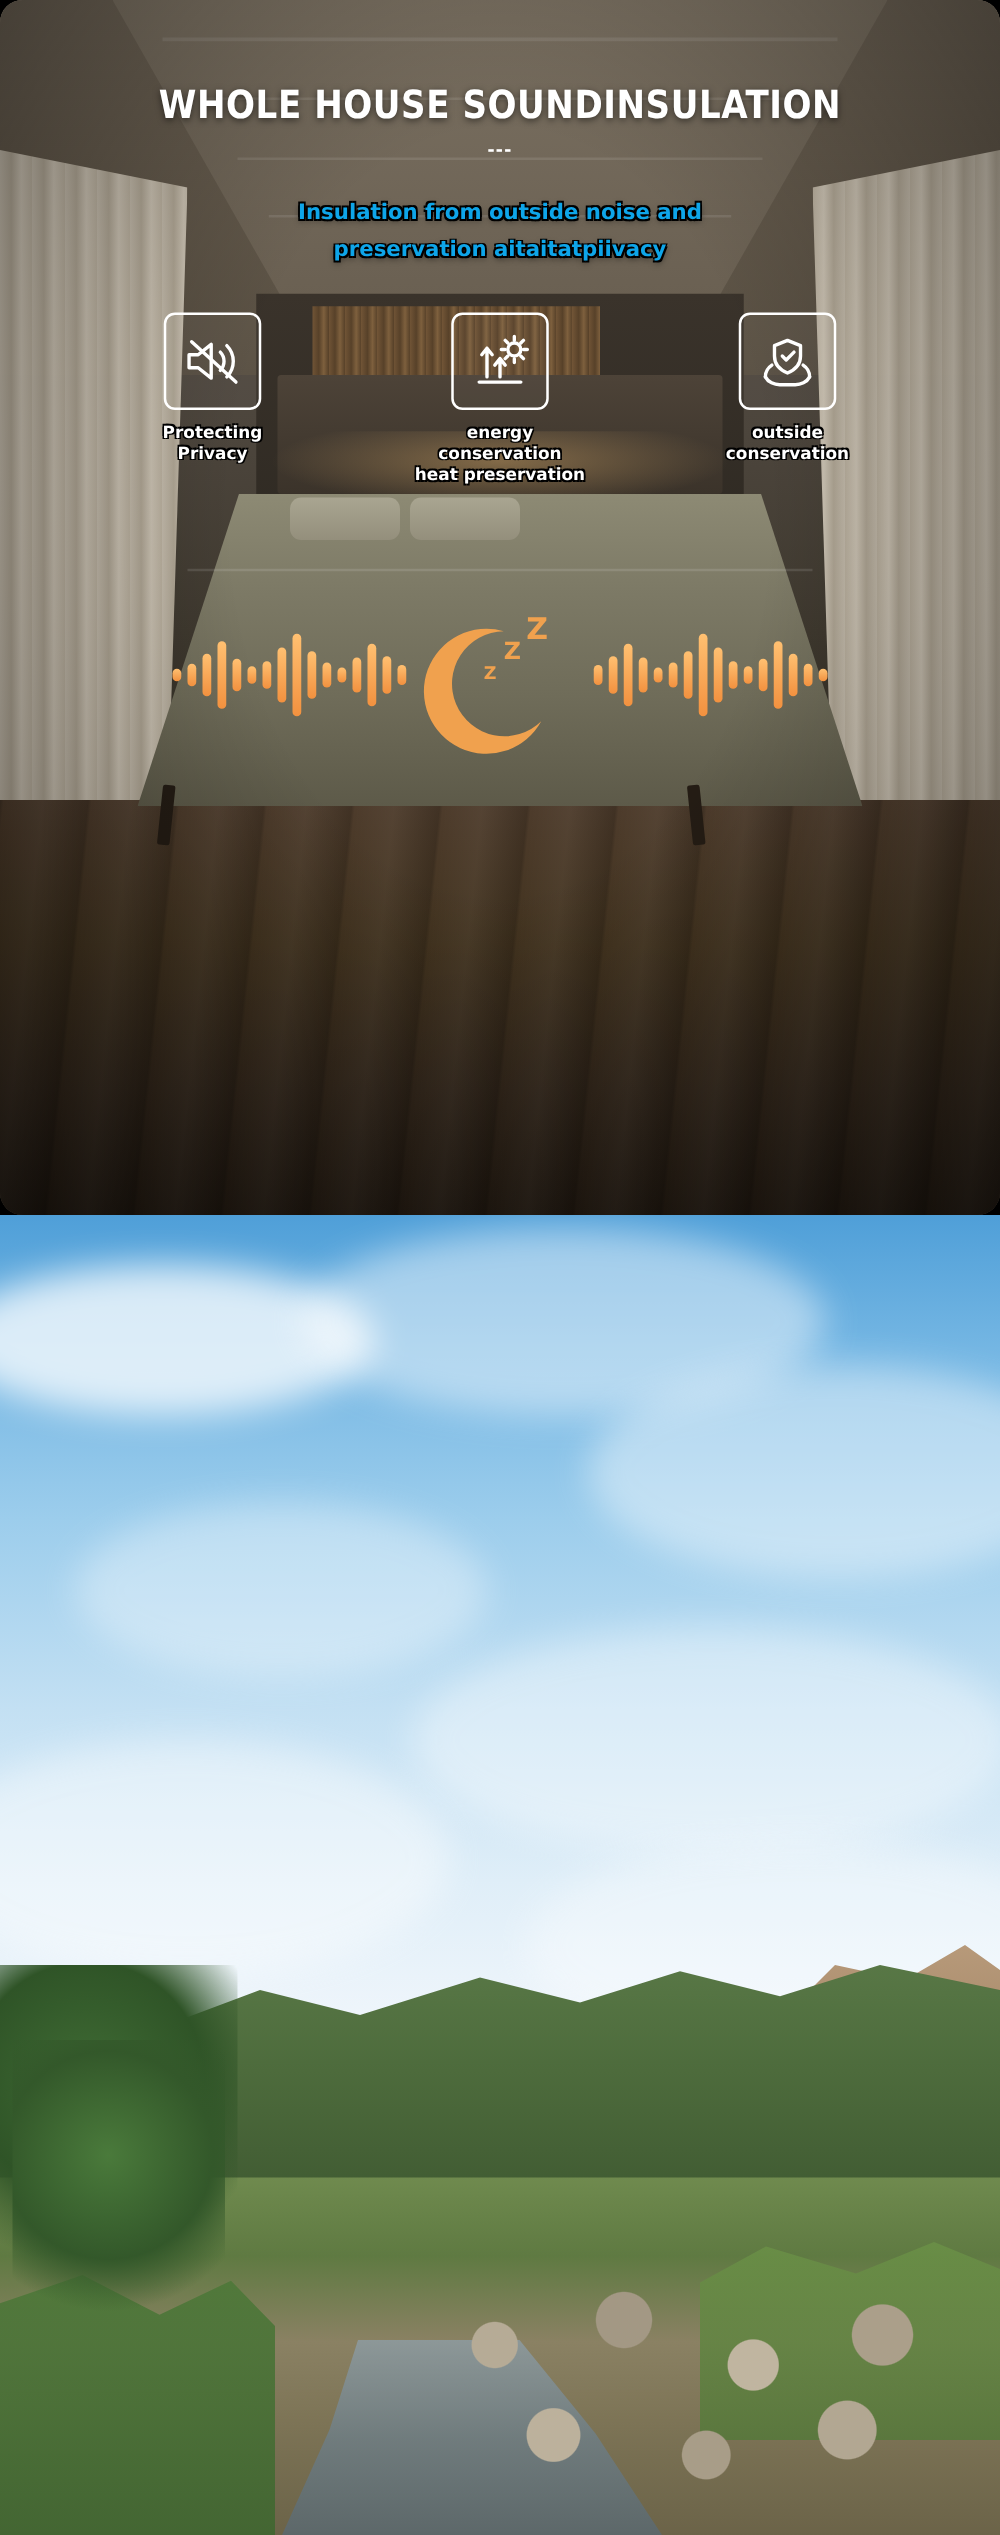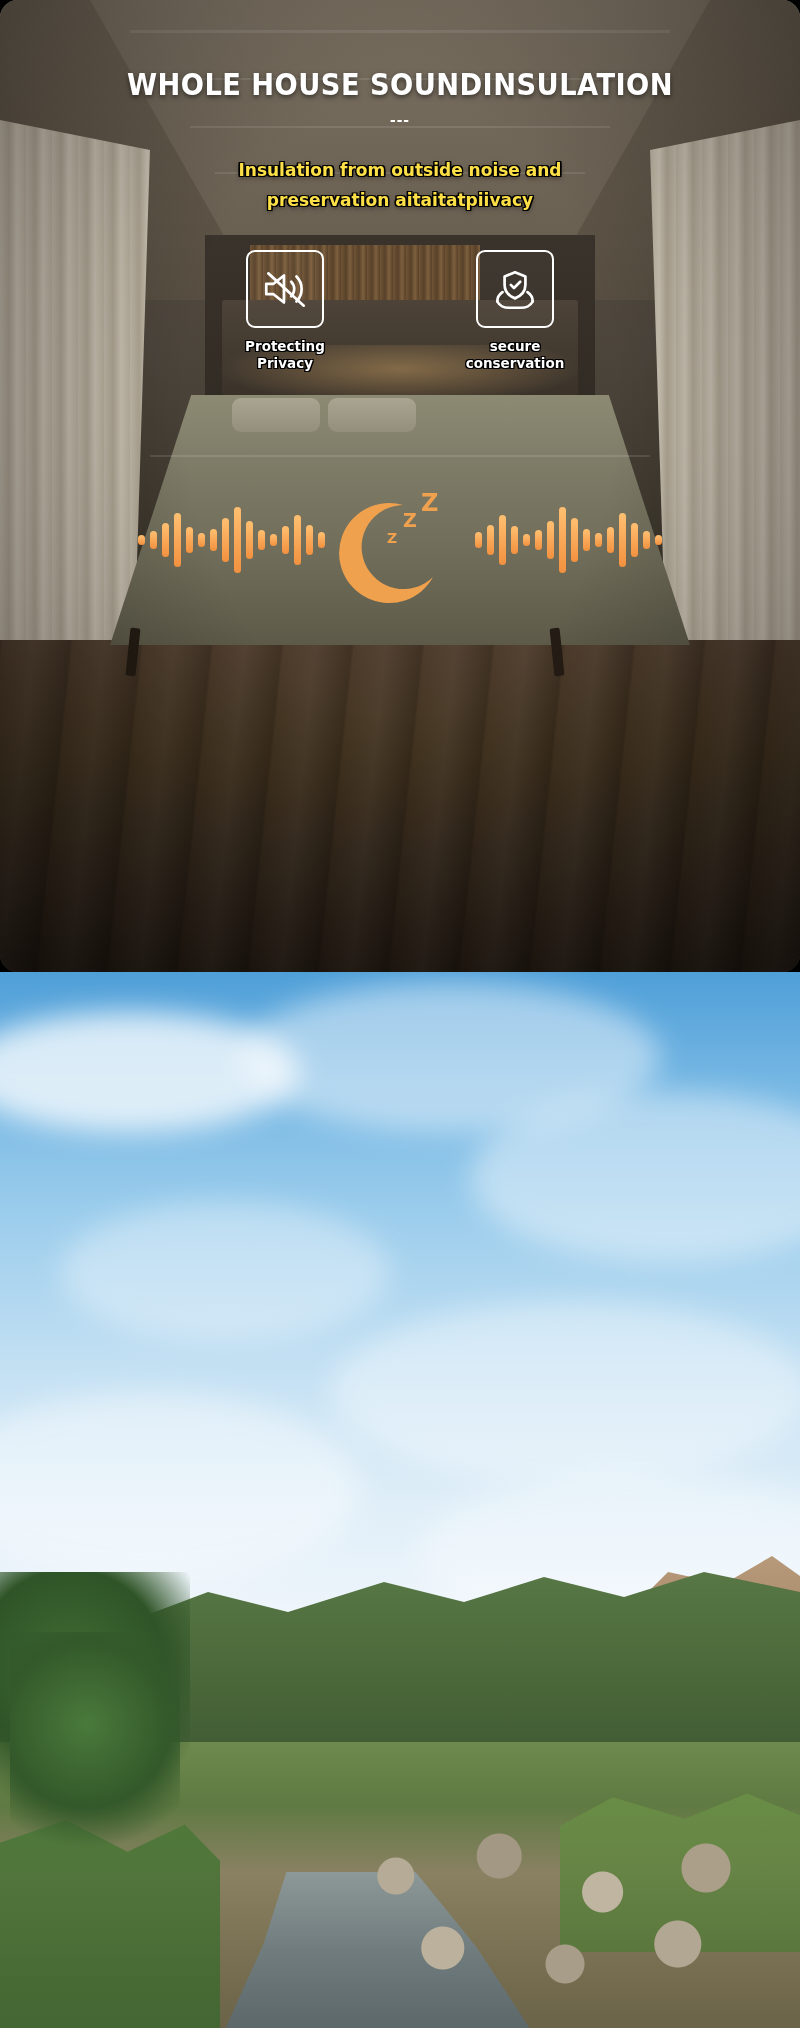--- a/index.html
+++ b/index.html
@@ -85,21 +85,21 @@
     font-weight:bold; font-size:31px; letter-spacing:.5px;
     color:#ffffff; text-transform:uppercase;
     transform:scaleX(.88); transform-origin:center;
     text-shadow:0 2px 6px rgba(0,0,0,.55);
   }
   .p1-dashes { position:absolute; left:0; top:110px; width:800px; text-align:center;
     color:#fff; letter-spacing:1px; font-size:17px; font-weight:bold; }
   .p1-sub {
     position:absolute; left:0; top:155px; width:800px; text-align:center;
     font-family:"DejaVu Sans", sans-serif;
-    font-weight:bold; font-size:17px; line-height:30px; color:#fde047;
+    font-weight:bold; font-size:17px; line-height:30px; color:#0ea5e9;
     text-shadow:-1.4px -1.4px 0 #000,1.4px -1.4px 0 #000,-1.4px 1.4px 0 #000,1.4px 1.4px 0 #000,0 2px 5px rgba(0,0,0,.6);
   }
 
   
   .p1-features { position:absolute; left:0; top:250px; width:800px;
     display:flex; justify-content:center; gap:88px; }
   .feat { width:142px; text-align:center; }
   .feat-box { width:78px; height:78px; margin:0 auto 10px auto;
     border:2.5px solid #fff; border-radius:9px;
     display:flex; align-items:center; justify-content:center;
@@ -214,32 +214,47 @@
           <path d="M35 12 a17 17 0 0 1 0 24"></path>
           <line x1="8" y1="9" x2="42" y2="40"></line>
         </svg>
       </div>
       <div class="feat-label">
         <div>Protecting</div>
         <div>Privacy</div>
       </div>
     </div>
 
+    <div class="feat">
+      <div class="feat-box">
+        <svg viewBox="0 0 48 48" fill="none" stroke="#fff" stroke-width="2.6" stroke-linecap="round" stroke-linejoin="round">
+          <line x1="8" y1="40" x2="40" y2="40"></line>
+          <path d="M14 36 V14 m0 0 l-4 5 m4 -5 l4 5"></path>
+          <path d="M24 36 V22 m0 0 l-4 5 m4 -5 l4 5"></path>
+          <circle cx="35" cy="15" r="5"></circle>
+          <path d="M35 5 v3 M35 22 v3 M25 15 h3 M42 15 h3 M28 8 l2 2 M40 20 l2 2 M42 8 l-2 2 M30 20 l-2 2"></path>
+        </svg>
+      </div>
+      <div class="feat-label">
+        <div>energy conservation</div>
+        <div>heat preservation</div>
+      </div>
+    </div>
 
     <div class="feat">
       <div class="feat-box">
         <svg viewBox="0 0 48 48" fill="none" stroke="#fff" stroke-width="2.6" stroke-linecap="round" stroke-linejoin="round">
           <path d="M24 8 l10 4 v8 c0 7 -5 11 -10 13 c-5 -2 -10 -6 -10 -13 v-8 z"></path>
           <path d="M20 20 l3 3 l6 -6"></path>
           <path d="M12 27 c-3 2 -5 5 -5 9 M36 27 c3 2 5 5 5 9"></path>
           <path d="M7 36 c2 4 7 6 11 6 h12 c4 0 9 -2 11 -6"></path>
         </svg>
       </div>
       <div class="feat-label">
-        <div>secure</div>
+        <div>outside</div>
         <div>conservation</div>
       </div>
     </div>
   </div>
 
   <div class="p1-sound">
     <div class="wave" id="wave-left">
         <span style="height: 10px;"></span>
         <span style="height: 18px;"></span>
         <span style="height: 34px;"></span>

